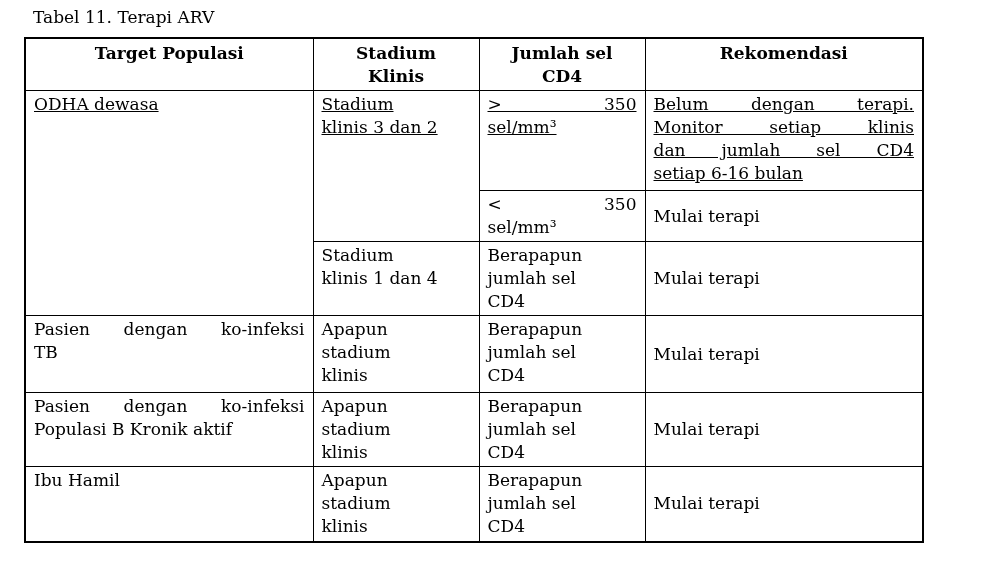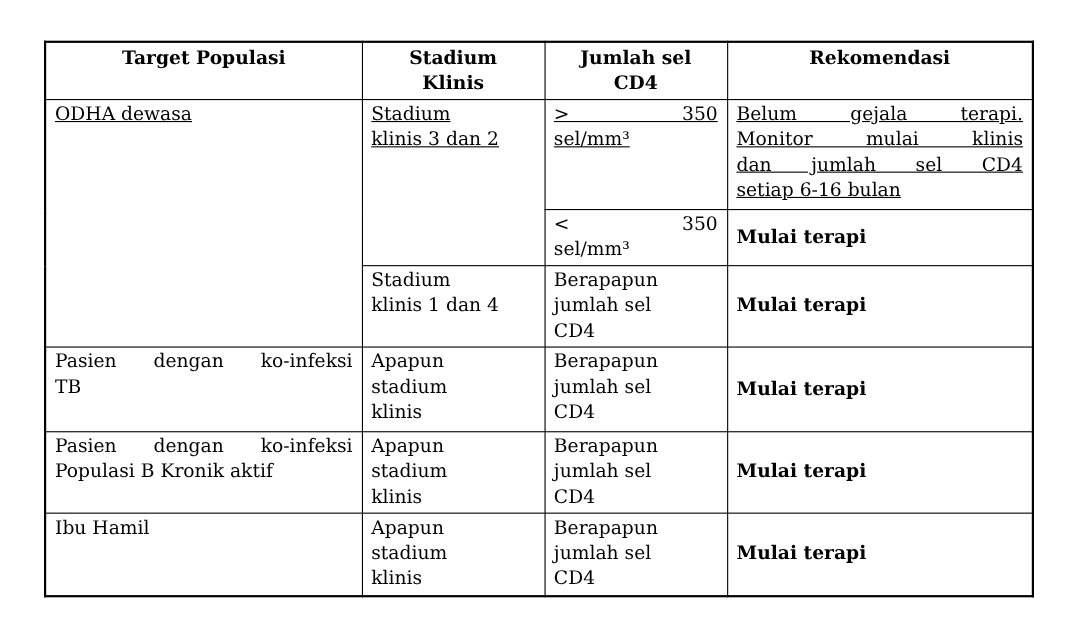--- a/index.html
+++ b/index.html
@@ -10,56 +10,57 @@
     font-family: "DejaVu Serif", serif;
     color: #000000;
     overflow: hidden;
   }
   .page { position: absolute; inset: 0; background: #ffffff; }
   .caption {
     position: absolute; left: 33px; top: 6px;
     font-size: 17px; line-height: 23px;
   }
   table.arv {
-    position: absolute; left: 40px; top: 37px;
+    position: absolute; left: 24px; top: 37px;
     width: 898px;
     border-collapse: collapse;
     table-layout: fixed;
     border: 2px solid #000;
   }
   col.c1 { width: 288px; }
   col.c2 { width: 166px; }
   col.c3 { width: 166px; }
   col.c4 { width: 278px; }
   th, td {
     border: 1.5px solid #000;
     vertical-align: top;
     padding: 2px 8px;
     font-size: 17px;
     line-height: 23px;
     overflow: hidden;
   }
   th { font-weight: bold; text-align: center; padding-top: 3px; }
   td { text-align: left; }
-  td.vmid { vertical-align: middle; font-weight: bold; }
+  td.vmid { vertical-align: middle; }
   tr.hr { height: 51px; }
   tr.r0 { height: 100px; text-decoration: underline; }
   tr.r1 { height: 50px; }
   tr.r2 { height: 74px; }
   tr.r3 { height: 77px; }
   tr.r4 { height: 73px; }
   tr.r5 { height: 75px; margin-top: 12px; }
   .ln {  }
   .ln.just { text-align: justify; text-align-last: justify; }
 </style>
 </head>
 <body>
 
 <div class="page">
 
+  <div class="caption">Tabel 11. Terapi ARV</div>
 
   <table class="arv">
     <colgroup>
       <col class="c1">
         <col class="c2">
         <col class="c3">
         <col class="c4">
     </colgroup>
     <thead>
       <tr class="hr">
@@ -80,22 +81,22 @@
         <td rowspan="3">ODHA dewasa</td>
         <td rowspan="2">
             <div class="ln">Stadium</div>
             <div class="ln">klinis 3 dan 2</div>
           </td>
         <td>
             <div class="ln just">&gt; 350</div>
             <div class="ln">sel/mm³</div>
           </td>
         <td>
-            <div class="ln just">Belum gejala terapi.</div>
-            <div class="ln just">Monitor mulai klinis</div>
+            <div class="ln just">Belum dengan terapi.</div>
+            <div class="ln just">Monitor setiap klinis</div>
             <div class="ln just">dan jumlah sel CD4</div>
             <div class="ln">setiap 6-16 bulan</div>
           </td>
       </tr>
       <tr class="r1">
         <td>
             <div class="ln just">&lt; 350</div>
             <div class="ln">sel/mm³</div>
           </td>
         <td class="vmid">Mulai terapi</td>

